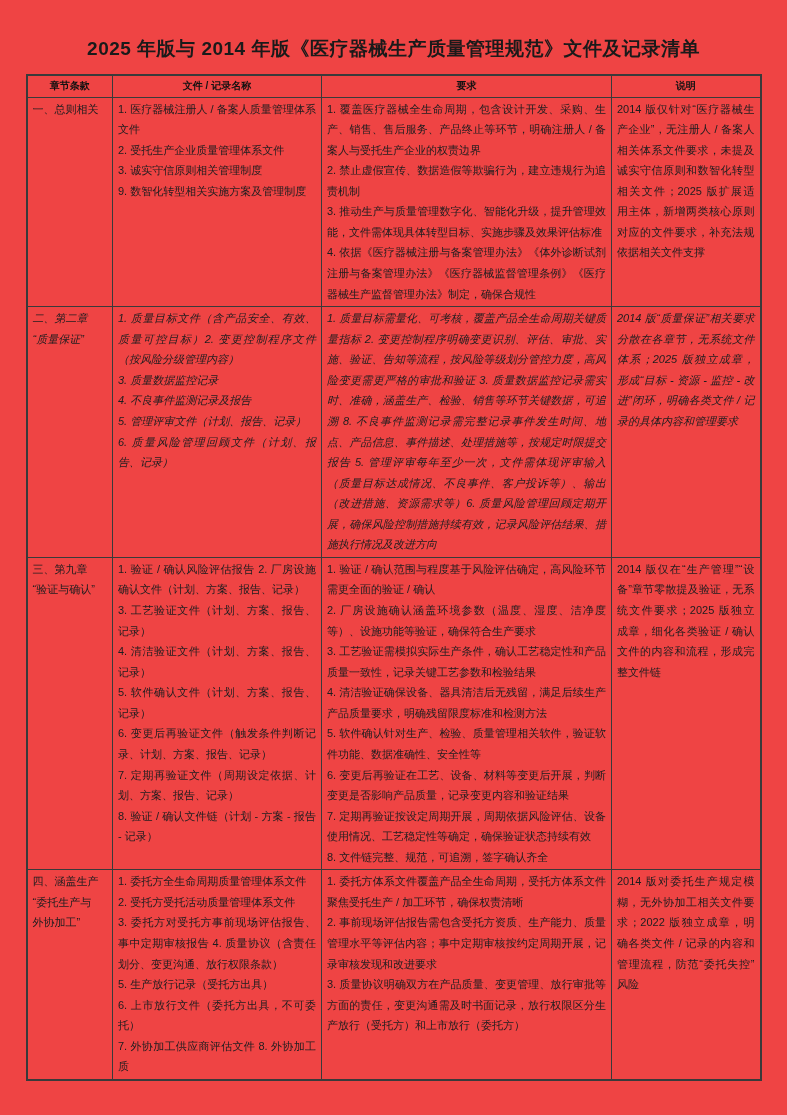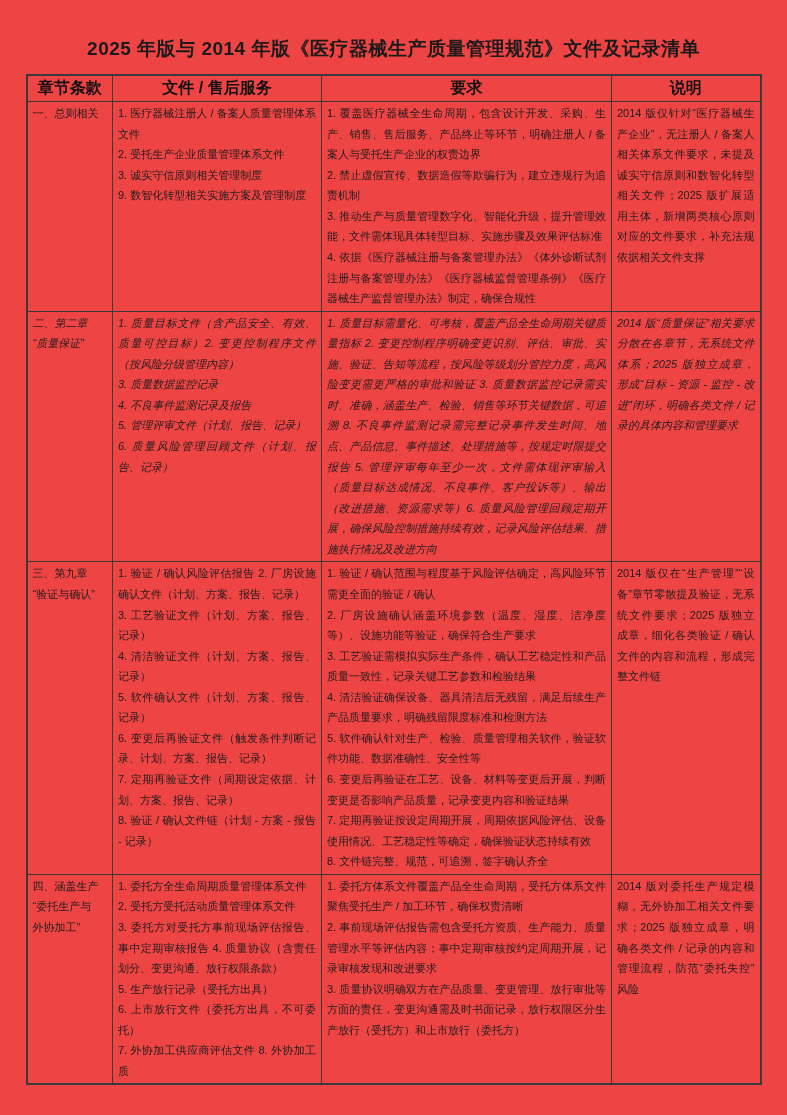--- a/index.html
+++ b/index.html
@@ -35,21 +35,21 @@
     table-layout: fixed;
     border: 2px solid #3a3a3a;
   }
   table.doc-table th,
   table.doc-table td {
     border: 1px solid #3a3a3a;
     box-sizing: border-box;
   }
   table.doc-table th {
     height: 22px;
-    font-size: 16px;
+    font-size: 10px;
     font-weight: 700;
     text-align: center;
     vertical-align: middle;
     padding: 2px;
     color: #111;
   }
   table.doc-table td {
     font-size: 11px;
     line-height: 1.87;
     vertical-align: top;
@@ -79,21 +79,21 @@
   <table class="doc-table">
     <colgroup>
       <col class="c1">
         <col class="c2">
         <col class="c3">
         <col class="c4">
     </colgroup>
     <thead>
       <tr>
         <th>章节条款</th>
-        <th>文件 / 售后服务</th>
+        <th>文件 / 记录名称</th>
         <th>要求</th>
         <th>说明</th>
       </tr>
     </thead>
     <tbody>
       <tr>
         <td class="cell-section">一、总则相关</td>
         <td>1. 医疗器械注册人 / 备案人质量管理体系文件
 2. 受托生产企业质量管理体系文件
 3. 诚实守信原则相关管理制度
@@ -141,18 +141,18 @@
 外协加工”</td>
         <td>1. 委托方全生命周期质量管理体系文件
 2. 受托方受托活动质量管理体系文件
 3. 委托方对受托方事前现场评估报告、事中定期审核报告 4. 质量协议（含责任划分、变更沟通、放行权限条款）
 5. 生产放行记录（受托方出具）
 6. 上市放行文件（委托方出具，不可委托）
 7. 外协加工供应商评估文件 8. 外协加工质</td>
         <td>1. 委托方体系文件覆盖产品全生命周期，受托方体系文件聚焦受托生产 / 加工环节，确保权责清晰
 2. 事前现场评估报告需包含受托方资质、生产能力、质量管理水平等评估内容；事中定期审核按约定周期开展，记录审核发现和改进要求
 3. 质量协议明确双方在产品质量、变更管理、放行审批等方面的责任，变更沟通需及时书面记录，放行权限区分生产放行（受托方）和上市放行（委托方）</td>
-        <td>2014 版对委托生产规定模糊，无外协加工相关文件要求；2025 版独立成章，明确各类文件 / 记录的内容和管理流程，防范“委托失控”风险</td>
+        <td>2014 版对委托生产规定模糊，无外协加工相关文件要求；2022 版独立成章，明确各类文件 / 记录的内容和管理流程，防范“委托失控”风险</td>
       </tr>
     </tbody>
   </table>
 
 </div>
 
 </body></html>

